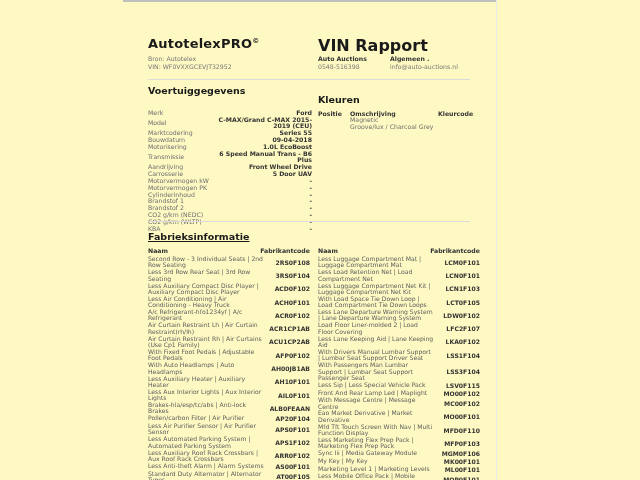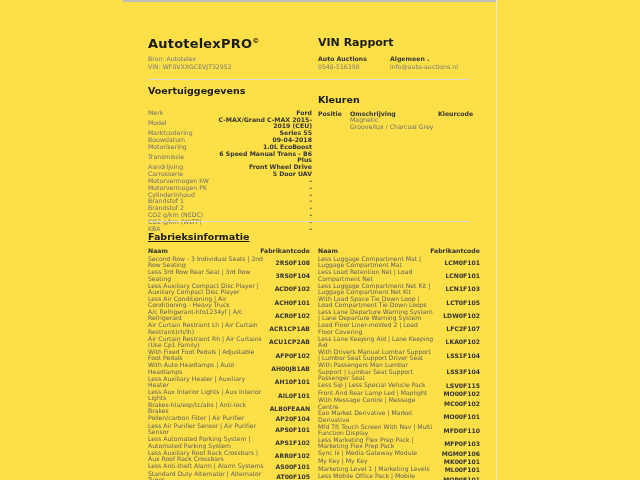--- a/index.html
+++ b/index.html
@@ -1,25 +1,25 @@
 <!DOCTYPE html>
 <html><head>
 <meta charset="utf-8">
 <style>
   * { margin:0; padding:0; box-sizing:border-box; }
   html,body { width:640px; height:480px; background:#ffffff; overflow:hidden;
               font-family:"DejaVu Sans","Liberation Sans",sans-serif; color:#333; }
-  .page { position:relative; width:640px; height:480px; background:#fde047; }
+  .page { position:relative; width:640px; height:480px; background:#fef9c3; }
 
   .top-edge-artifact { position:absolute; left:123px; top:0; width:374px; height:2px; background:#bfbfbf; }
   .right-edge-artifact { position:absolute; left:496px; top:0; width:1px; height:480px; background:#e9e9e9; }
 
   .brand { position:absolute; left:148px; top:36px; font-size:13px; font-weight:bold; color:#1a1a1a; letter-spacing:0.2px; }
   .brand sup { font-size:7px; }
-  .report-title { position:absolute; left:318px; top:36px; font-size:11px; font-weight:bold; color:#1a1a1a; }
+  .report-title { position:absolute; left:318px; top:36px; font-size:16px; font-weight:bold; color:#1a1a1a; }
 
   .meta { position:absolute; font-size:6.2px; line-height:7.6px; color:#777; }
   .meta .b { font-weight:bold; color:#333; }
   .meta-src { left:148px; top:55px; }
   .meta-co  { left:318px; top:55px; }
   .meta-gen { left:390px; top:55px; }
 
   .divider { position:absolute; left:148px; width:322px; height:1px; background:#dcdcdc; }
   .div-1 { top:79px; } .div-2 { top:221px; }
 

